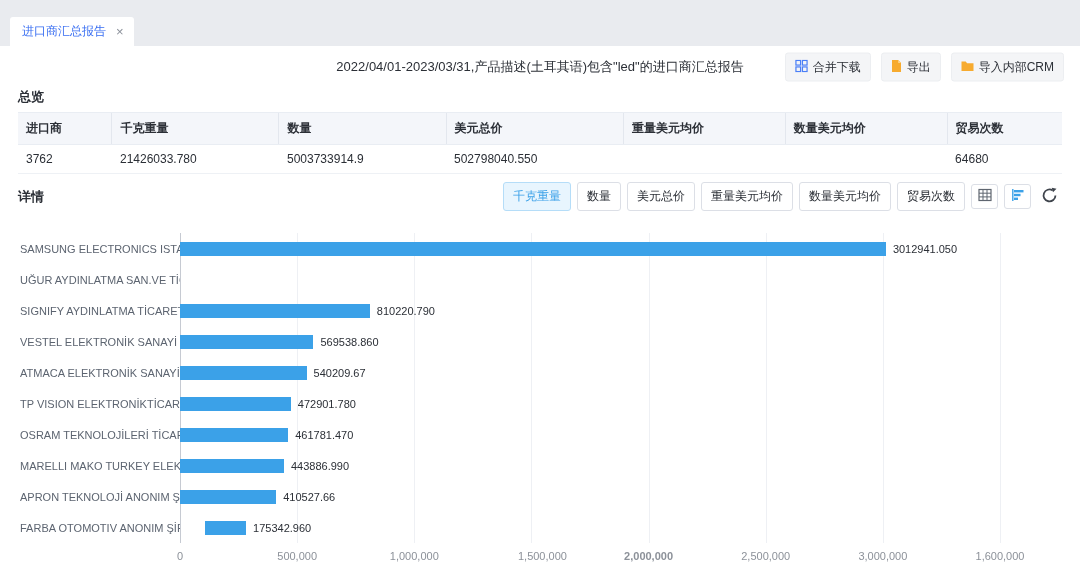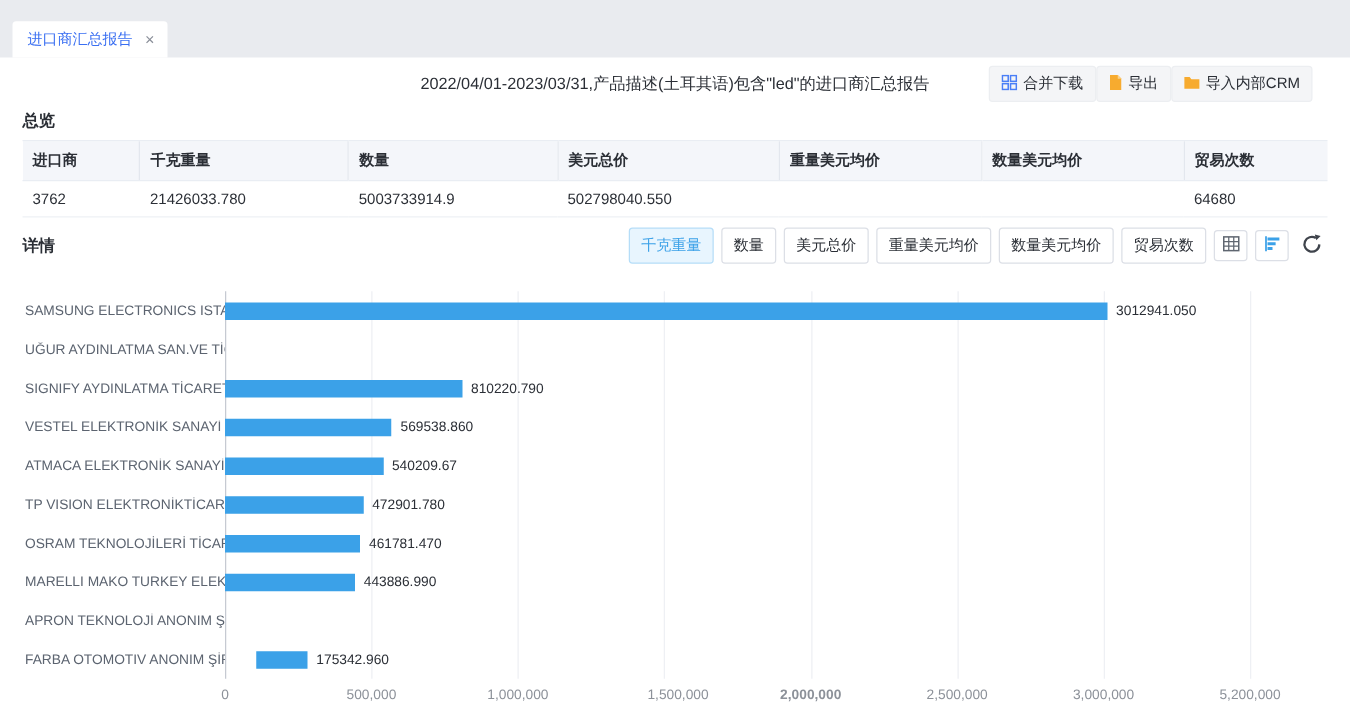--- a/index.html
+++ b/index.html
@@ -4,21 +4,21 @@
 <style>
   *{box-sizing:border-box;margin:0;padding:0}
   html,body{width:1080px;height:565px}
   body{font-family:"Liberation Sans",sans-serif;background:#eceef1}
   .app{width:1080px;height:565px;background:#fff;overflow:hidden;display:flex;flex-direction:column}
   .tabbar{height:46px;background:#e9ebef;display:flex;align-items:flex-end;padding-left:10px;flex:0 0 auto}
   .tab{background:#fff;border-radius:3px 3px 0 0;padding:6px 10px 6px 12px;display:flex;align-items:center;gap:10px;font-size:12px;color:#3a6ff2;cursor:pointer}
   .tab-close{color:#8a8f99;font-size:13px;line-height:1}
   .page-header{position:relative;height:40px;display:flex;align-items:center;justify-content:center;margin-top:4px}
   .page-title{font-size:13px;color:#2b2f36}
-  .header-actions{position:absolute;right:30px;top:50%;transform:translateY(-50%);display:flex;}
+  .header-actions{position:absolute;right:16px;top:50%;transform:translateY(-50%);display:flex;gap:10px}
   .hbtn{display:flex;align-items:center;gap:5px;background:#f4f5f7;border:1px solid #eceef1;border-radius:3px;padding:5px 9px;font-size:12px;color:#2b2f36;cursor:pointer;font-family:inherit;white-space:nowrap}
   .section-label{font-size:13px;font-weight:bold;color:#2b2f36;margin:4px 18px 6px}
   table.overview{width:calc(100% - 36px);margin:0 18px;border-collapse:collapse;table-layout:fixed;font-size:12px}
   .overview th{background:#f4f6fa;text-align:left;font-weight:bold;color:#2b2f36;padding:7px 8px;border-top:1px solid #e9edf3;border-bottom:1px solid #e9edf3;overflow:hidden;white-space:nowrap}
   .overview th+th{border-left:1px solid #e3e7ee}
   .overview td{padding:7px 8px;color:#2b2f36;border-bottom:1px solid #eef1f5;overflow:hidden;white-space:nowrap}
   .overview th:nth-child(1){width:9%}
   .overview th:nth-child(2){width:16%}
   .overview th:nth-child(3){width:16%}
   .overview th:nth-child(4){width:17%}
@@ -214,35 +214,40 @@
         <div class="crow">
           <div class="clabel">MARELLI MAKO TURKEY ELEKTRİK S...</div>
           <div class="ctrack">
             <div class="cbar" style="width: 12.6825%; background: rgb(59, 161, 232);">
               <span class="cval">443886.990</span>
             </div>
           </div>
         </div>
         <div class="crow">
           <div class="clabel">APRON TEKNOLOJİ ANONIM ŞİRKETİ...</div>
+          <div class="ctrack">
+            <div class="cbar" style="width: 11.7294%; background: rgb(59, 161, 232);">
+              <span class="cval">410527.66</span>
+            </div>
+          </div>
         </div>
         <div class="crow">
           <div class="clabel">FARBA OTOMOTIV ANONIM ŞİRKETİ...</div>
           <div class="ctrack">
             <div class="cbar" style="width: 5.0098%; background: rgb(59, 161, 232); margin-left: 25px;">
               <span class="cval">175342.960</span>
             </div>
           </div>
         </div>
       </div>
     <div class="xaxis">
         <span class="xtick" style="left: 0%;">0</span>
         <span class="xtick" style="left: 14.2857%;">500,000</span>
         <span class="xtick" style="left: 28.5714%; text-align: center;">1,000,000</span>
         <span class="xtick" style="left: 42.8571%; margin-left: 11px;">1,500,000</span>
         <span class="xtick" style="left: 57.1429%; font-weight: bold;">2,000,000</span>
         <span class="xtick" style="left: 71.4286%;">2,500,000</span>
         <span class="xtick" style="left: 85.7143%;">3,000,000</span>
-        <span class="xtick" style="left: 100%;">5,200,000</span>
+        <span class="xtick" style="left: 100%;">1,600,000</span>
       </div>
   </div>
 
 </div>
 
 </body></html>

